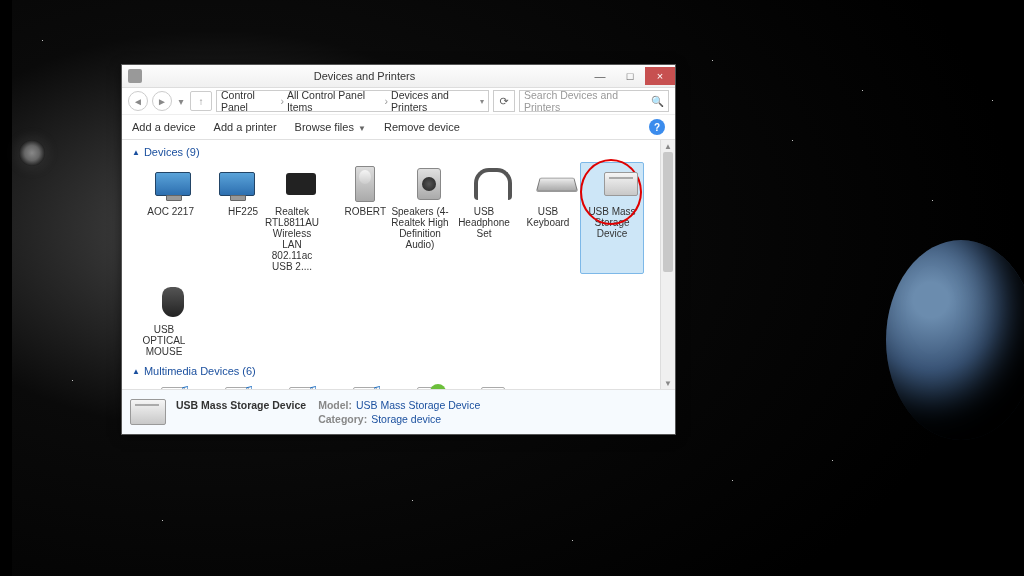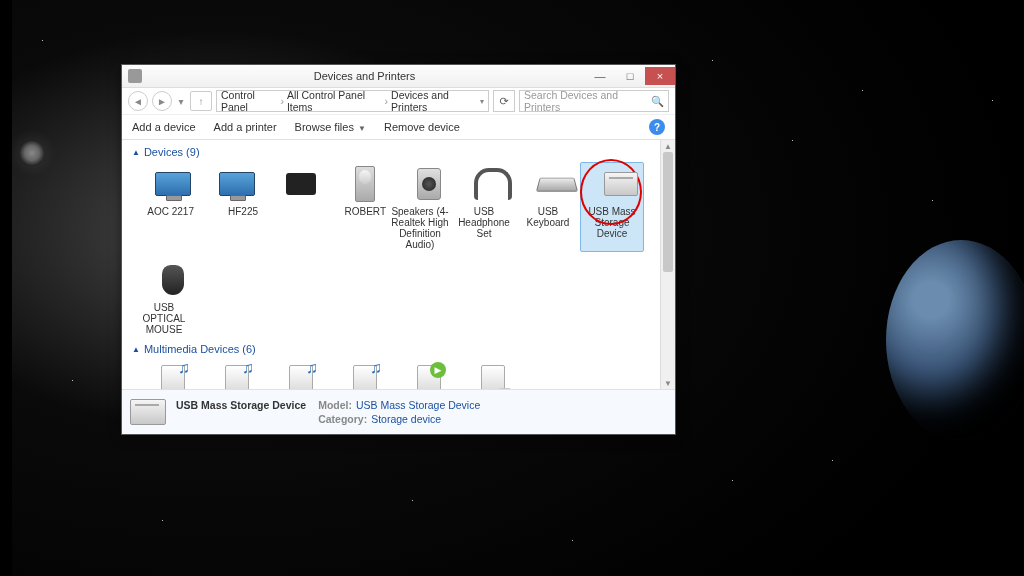--- a/index.html
+++ b/index.html
@@ -148,20 +148,21 @@
             <div class="item">
               <div class="iconbox">
                 <div class="monitor"></div>
               </div>
               <span>HF225</span>
             </div>
             <div class="item">
               <div class="iconbox">
                 <div class="dongle"></div>
               </div>
+              <span>Realtek RTL8811AU Wireless LAN 802.11ac USB 2....</span>
             </div>
             <div class="item">
               <div class="iconbox">
                 <div class="tower"></div>
               </div>
               <span>ROBERT</span>
             </div>
             <div class="item">
               <div class="iconbox">
                 <div class="speaker"></div>

